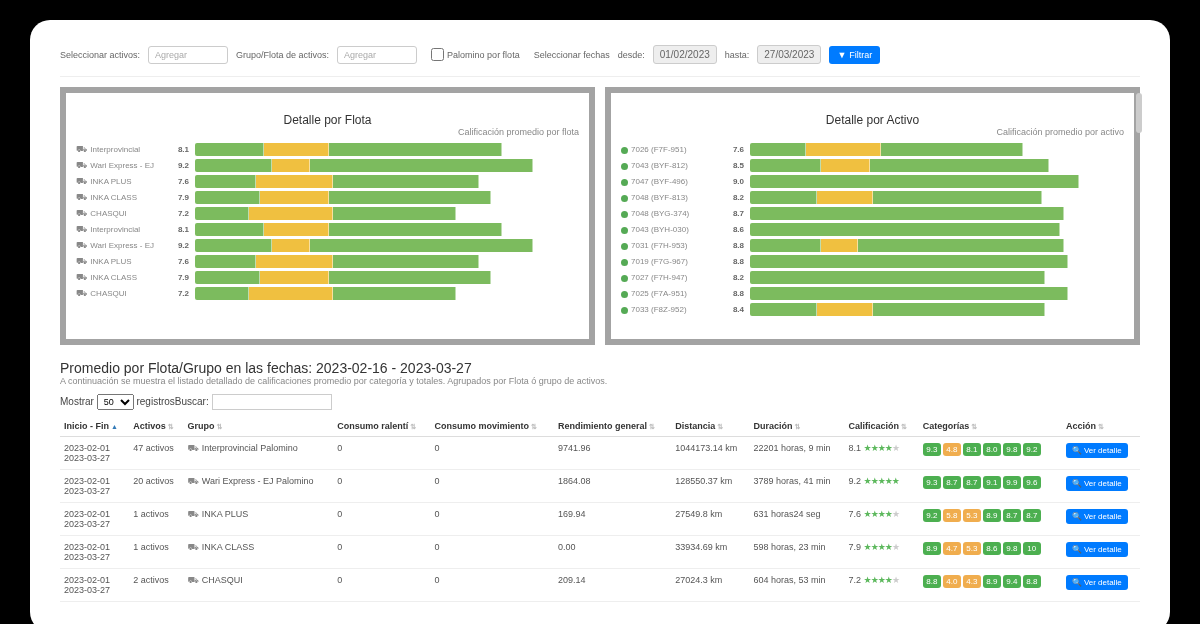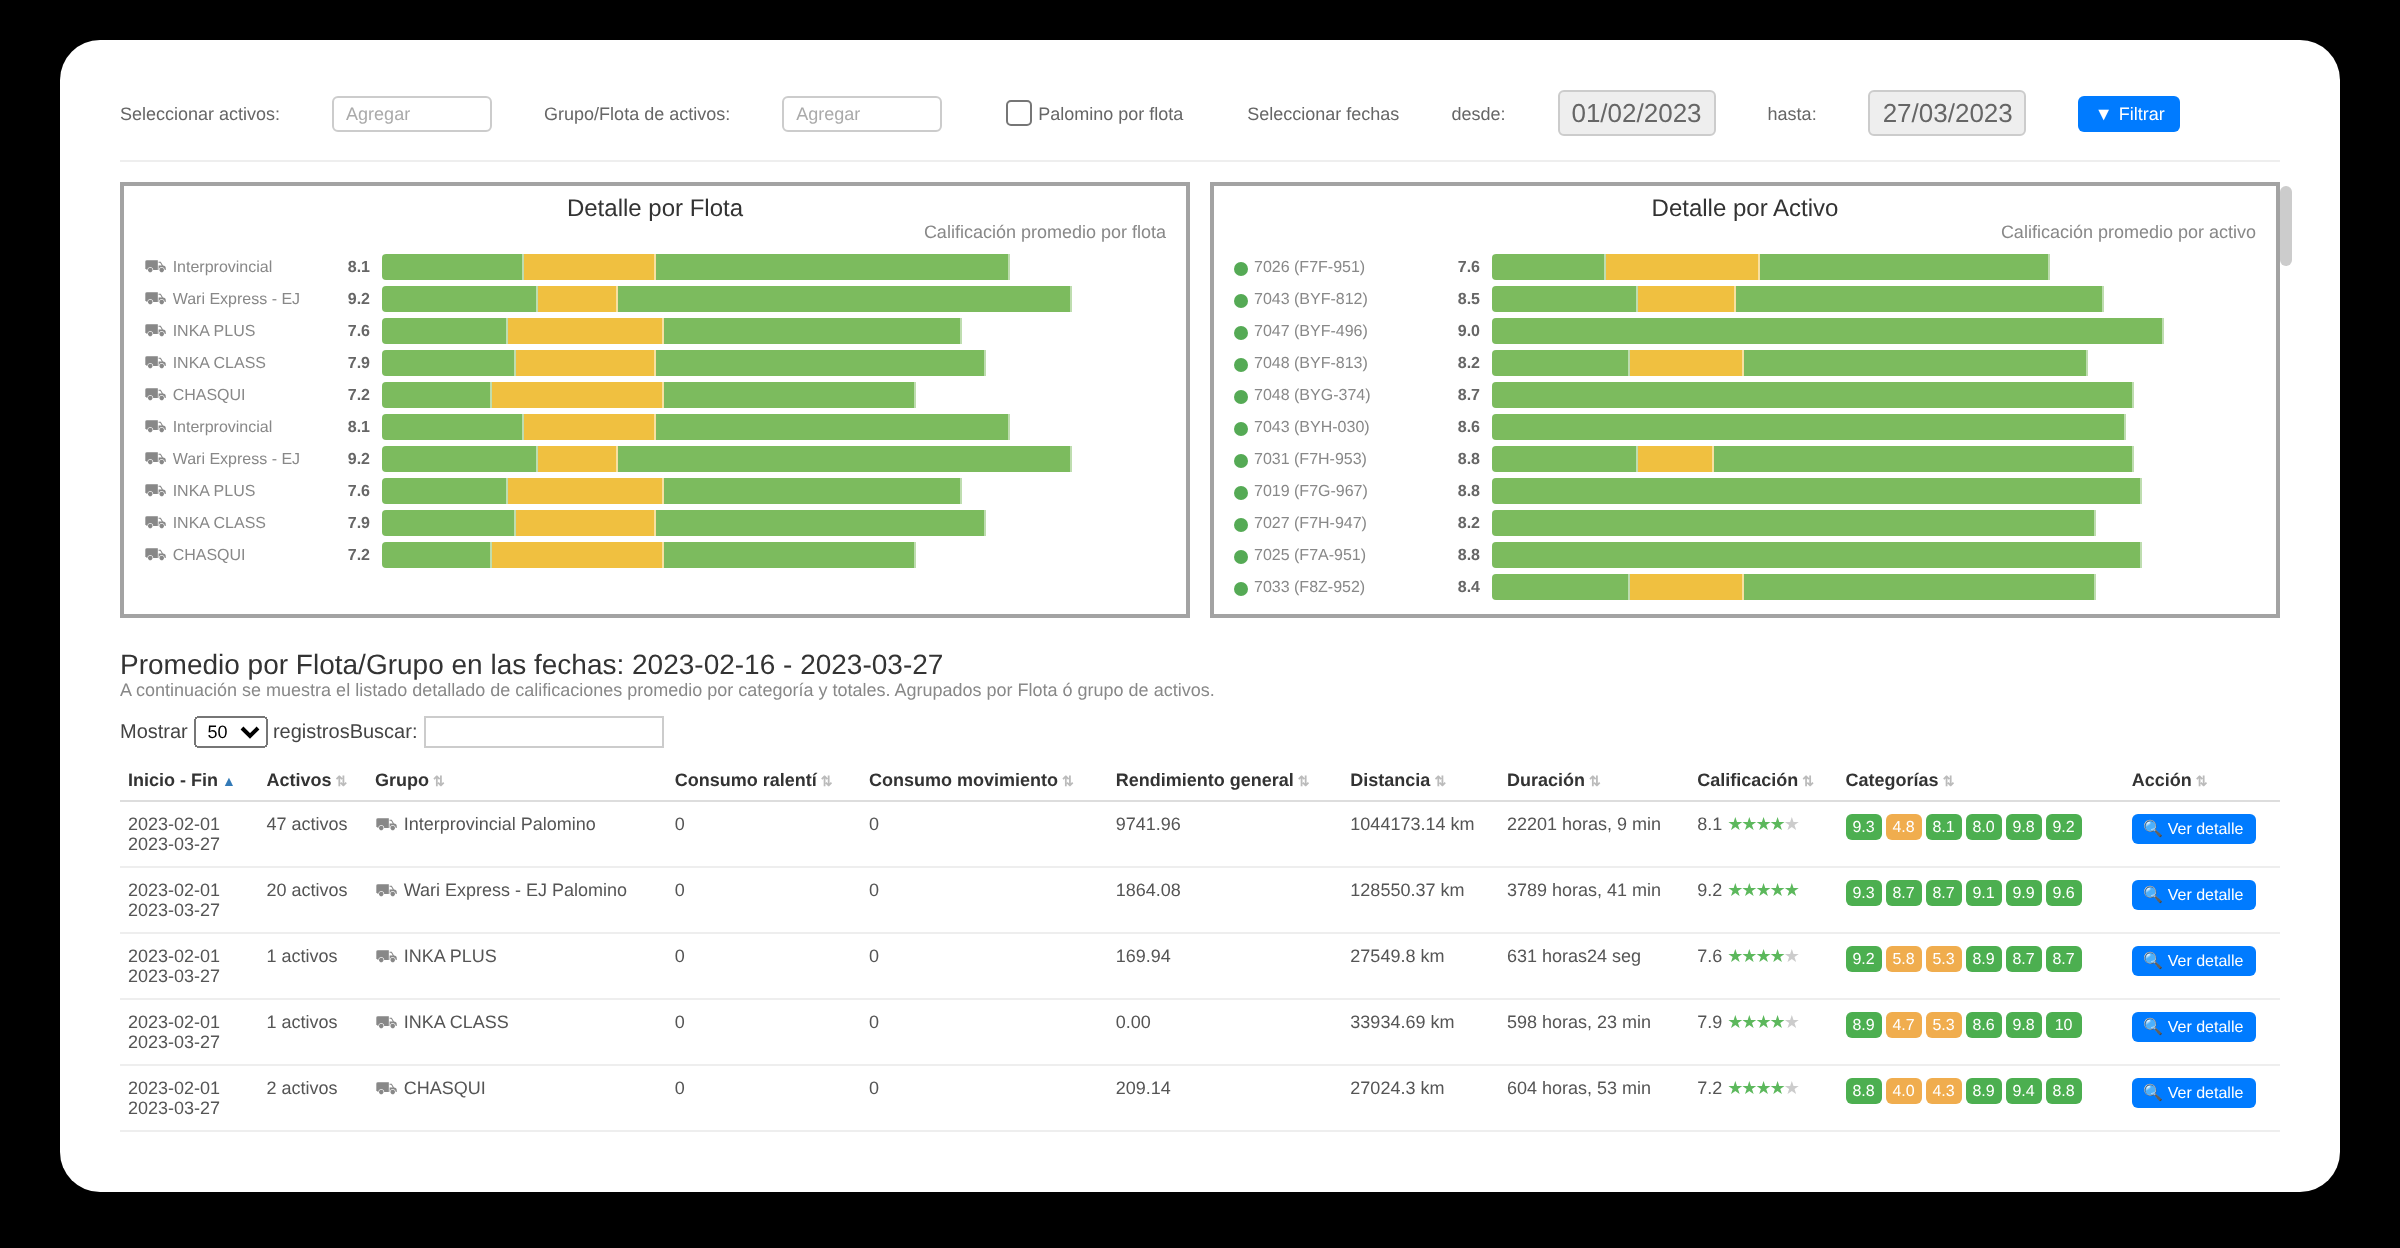--- a/index.html
+++ b/index.html
@@ -1,27 +1,27 @@
 <!DOCTYPE html>
 <html><head>
 <meta charset="utf-8">
 <style>
 * { box-sizing: border-box; margin: 0; padding: 0; }
 body { background: #000; font-family: Arial, sans-serif; font-size: 10px; color: #444; padding: 20px; }
 .card { background: #fff; border-radius: 20px; padding: 25px 30px 30px; width: 1140px; margin: 0 auto; box-shadow: 0 10px 40px rgba(0,0,0,0.5); }
 
-.filter-bar { display: flex; align-items: center; gap: 26px; flex-wrap: wrap; padding-bottom: 12px; border-bottom: 1px solid #eee; margin-bottom: 10px; }
+.filter-bar { display: flex; align-items: center; gap: 8px; flex-wrap: wrap; padding-bottom: 12px; border-bottom: 1px solid #eee; margin-bottom: 10px; }
 .filter-bar label { color: #666; font-size: 9px; }
 .input-box { border:1px solid #ccc; padding: 3px 6px; font-size: 9px; color: #aaa; min-width: 80px; background:#fff; border-radius:3px;}
-.date-box { border:1px solid #ccc; background:#eee; padding:3px 6px; font-size:13px; color:#666; border-radius:3px;}
+.date-box { border:1px solid #ccc; background:#eee; padding:3px 6px; font-size:10px; color:#666; border-radius:3px;}
 .btn-primary { background:#007bff; color:#fff; border:none; padding:4px 8px; font-size:9px; border-radius:3px; cursor:pointer; display:inline-flex; align-items:center; gap:3px;}
 .chk { display:flex; align-items:center; gap:3px; font-size:9px; color:#666; margin:0 6px; }
 
 .panels { display:flex; gap:10px; margin-bottom:15px; }
-.panel { border:2px solid #a3a3a3; padding:4px 10px; flex:1; }
+.panel { border:6px solid #a3a3a3; padding:20px 10px; flex:1; }
 .panel h3 { text-align:center; font-size:12px; font-weight:normal; color:#333; }
 .panel .sub { text-align:right; font-size:9px; color:#888; margin-bottom:6px; }
 
 .bar-row { display:flex; align-items:center; gap:6px; margin:3px 0; }
 .bar-label { display:flex; align-items:center; gap:3px; width:85px; font-size:8px; color:#888; overflow:hidden; white-space:nowrap; }
 .bar-label .dot { width:7px; height:7px; border-radius:50%; background:#5a5; flex-shrink:0; }
 .bar-label .truck { color:#888; font-size:9px; flex-shrink:0;}
 .bar-val { width:22px; font-size:8px; color:#666; font-weight:bold; text-align:right; }
 .bar-track { flex:1; height:13px; display:flex; border-radius:2px; overflow:hidden; position:relative; }
 .seg { height:100%; }

